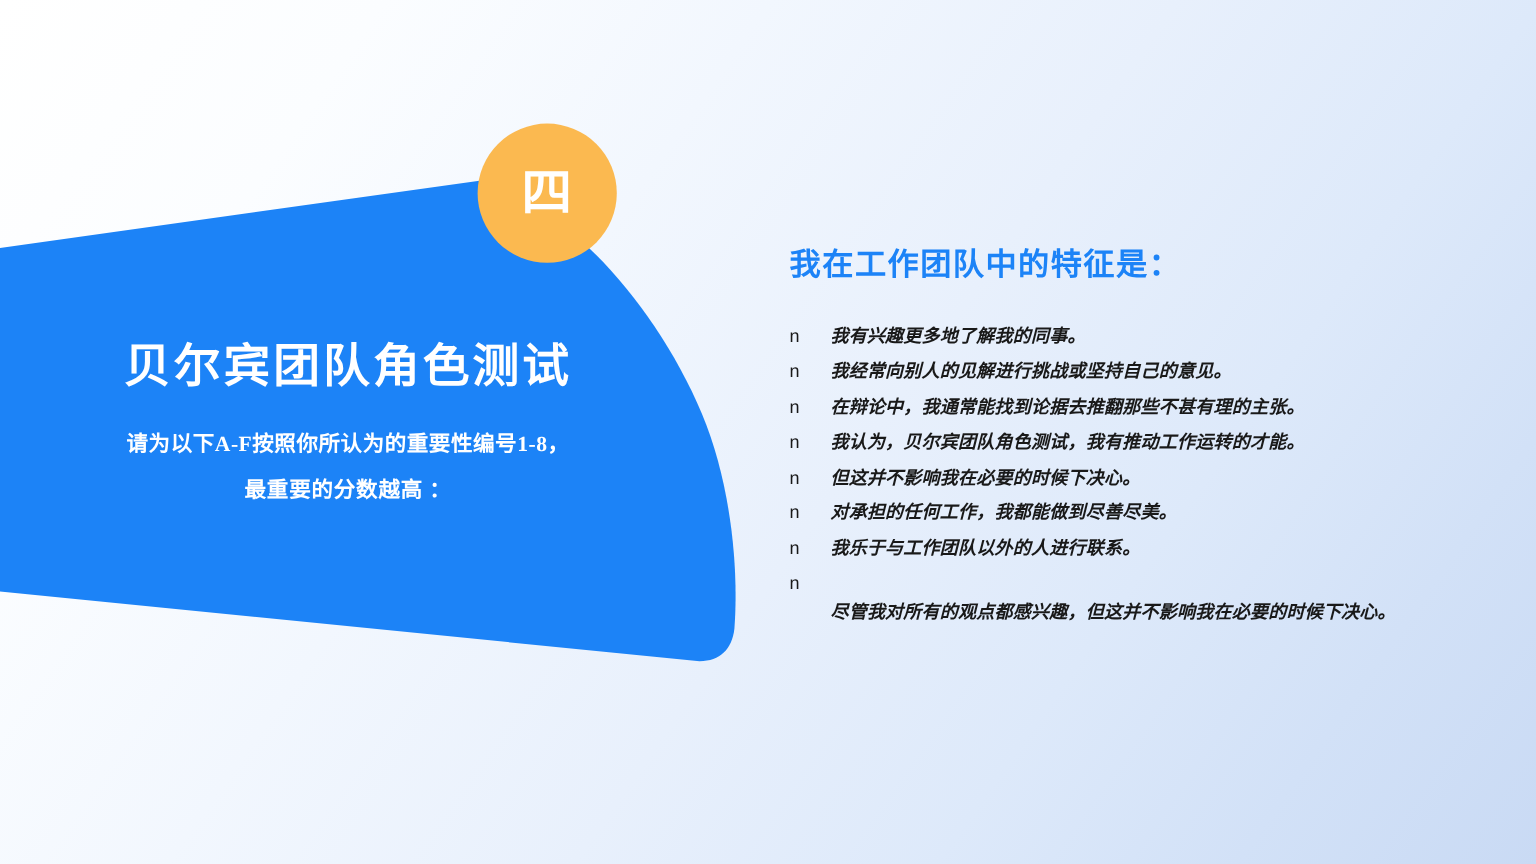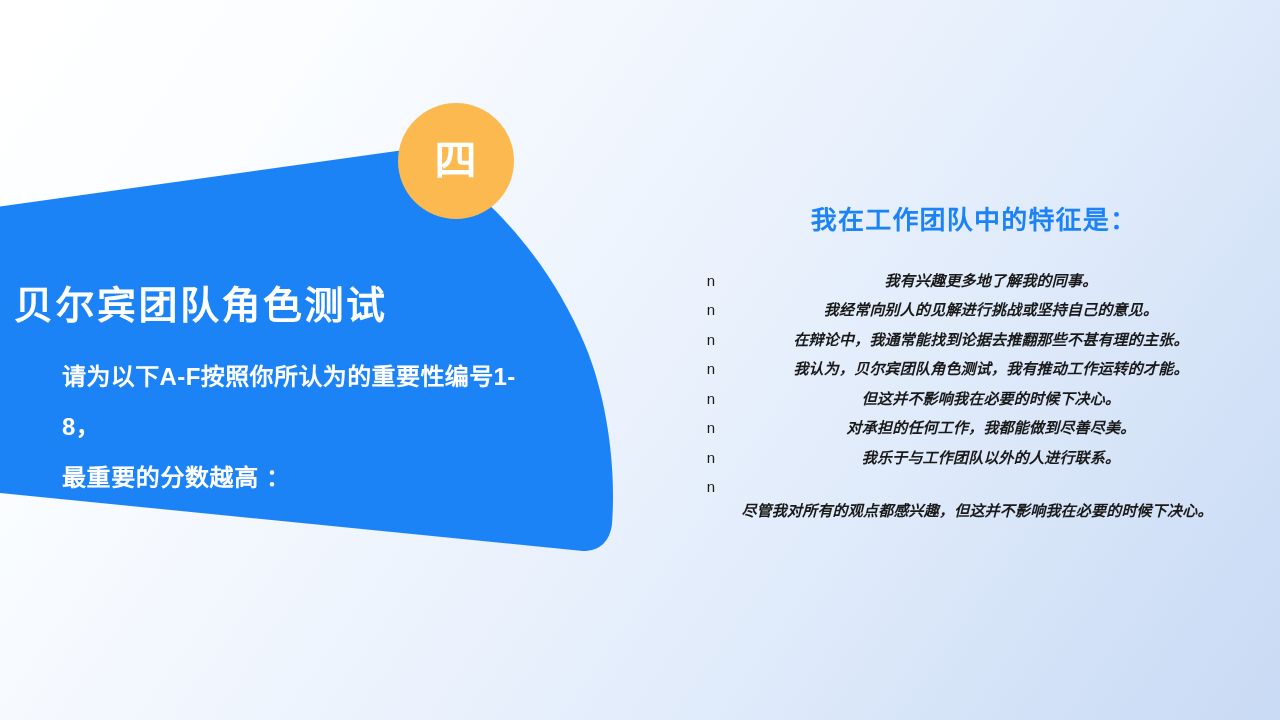--- a/index.html
+++ b/index.html
@@ -63,57 +63,58 @@
     color: #ffffff;
     font-size: 42px;
     font-weight: bold;
     line-height: 1;
     letter-spacing: 1px;
   }
 
   
   #left-text {
     position: absolute;
-    left: 14px;
+    left: 0;
     top: 283px;
     width: 580px;
     z-index: 4;
+    text-align: center;
+    font-family: Liberation Serif, serif;
   }
   #left-title {
     color: #ffffff;
     font-size: 39px;
     font-weight: bold;
     letter-spacing: 2.5px;
     line-height: 1.2;
     margin: 0 0 22px 0;
   }
   #left-subtitle {
     color: #ffffff;
-    font-size: 24px;
+    font-size: 18px;
     font-weight: bold;
     line-height: 2.1;
     letter-spacing: 0.4px;
     margin: 0;
     padding: 0 48px;
   }
   #left-subtitle .sub-line {
     display: block;
   }
   #left-subtitle .sub-line-2 {
     letter-spacing: 0.6px;
   }
 
   
   #right-panel {
     position: absolute;
-    left: 694px;
+    left: 658px;
     top: 204px;
     width: 560px;
     z-index: 2;
-    text-align: center;
   }
   #right-heading {
     color: #1C83F7;
     font-size: 26px;
     font-weight: bold;
     letter-spacing: 1.2px;
     margin: 0 0 32px 0;
     line-height: 1.25;
     white-space: nowrap;
   }

